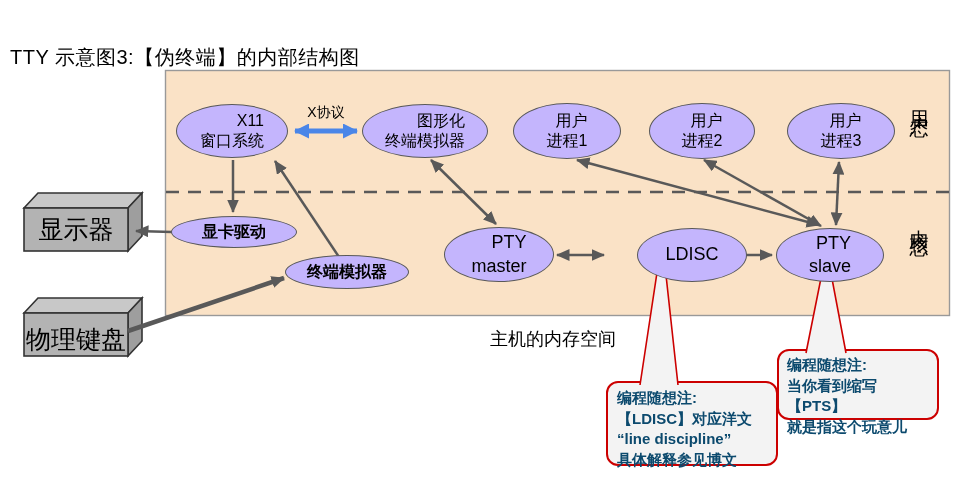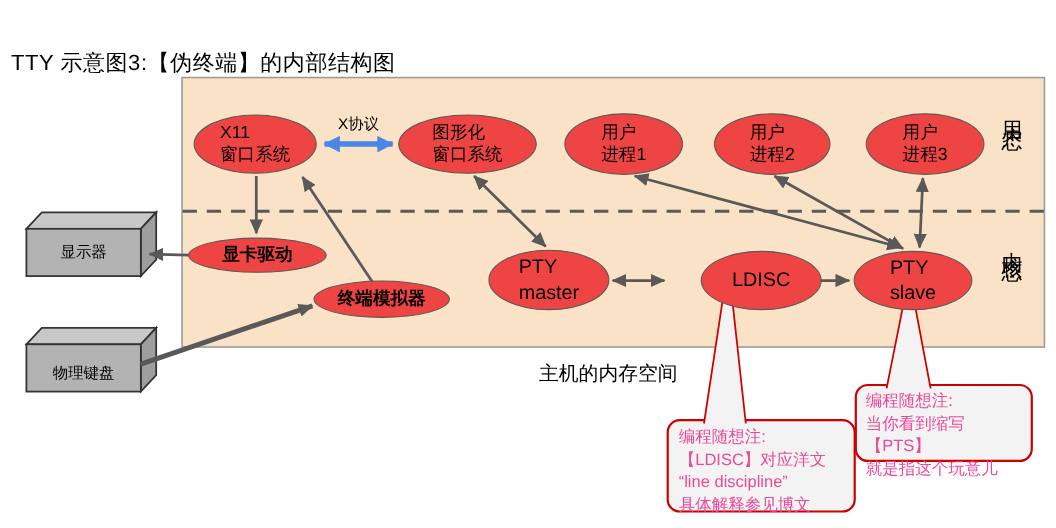--- a/index.html
+++ b/index.html
@@ -1,34 +1,34 @@
 <!DOCTYPE html>
 <html><head>
 <meta charset="utf-8">
 <style>
   html,body{margin:0;padding:0;background:#ffffff;}
   body{width:960px;height:480px;position:relative;overflow:hidden;
        font-family:"Liberation Sans","DejaVu Sans",sans-serif;color:#000;}
   .abs{position:absolute;}
   #title{left:10px;top:11px;font-size:20px;font-weight:400;letter-spacing:0.5px;margin-top:33px;}
   svg.layer{position:absolute;left:0;top:0;width:960px;height:480px;}
-  .node{position:absolute;border-radius:50%;background:#ef4444;border:1.4px solid #595959;
-        display:flex;align-items:center;justify-content:center;text-align:left;
+  .node{position:absolute;border-radius:50%;background:#c4b5fd;border:1.4px solid #595959;
+        display:flex;align-items:center;justify-content:center;text-align:right;
         white-space:pre-line;line-height:1.22;box-sizing:border-box;}
   .node.cjk{font-size:16px;}
   .node.lat{font-size:18px;line-height:1.3;}
   .node.flat{font-size:16px;font-weight:bold;}
   .devlabel{position:absolute;display:flex;align-items:center;justify-content:center;
-            font-size:14px;}
+            font-size:25px;}
   .vlabel{position:absolute;writing-mode:vertical-rl;text-orientation:upright;
           font-size:19px;letter-spacing:4px;line-height:1;}
   #xproto{left:298px;top:104px;width:56px;text-align:center;font-size:14px;}
   #memcap{left:490px;top:327px;width:150px;text-align:left;font-size:18px;}
-  .callout-text{position:absolute;color:#ec4899;font-size:15px;line-height:20.5px;
-                white-space:pre-line;}
+  .callout-text{position:absolute;color:#0c4a6e;font-size:15px;line-height:20.5px;
+                white-space:pre-line;font-weight:bold;}
 </style>
 </head>
 <body>
 
 <div id="title" class="abs">TTY 示意图3:【伪终端】的内部结构图</div>
 
 <svg class="layer" viewBox="0 0 960 480">
   <defs>
     <marker id="ah" markerUnits="userSpaceOnUse" markerWidth="14" markerHeight="12" refX="12.5" refY="6" orient="auto-start-reverse">
       <path d="M0,0 L13.5,6 L0,12 Z" fill="#595959"></path>
@@ -71,21 +71,21 @@
 
   <rect x="607" y="382" width="170" height="83" rx="11" fill="#f3f3f3" stroke="#cc0000" stroke-width="2"></rect>
   <path d="M640,385 L658,266 L665,266 L678,385" fill="#f3f3f3" stroke="#cc0000" stroke-width="1.6"></path>
   <rect x="778" y="350" width="160" height="69" rx="11" fill="#f3f3f3" stroke="#cc0000" stroke-width="2"></rect>
   <path d="M806,353 L823,268 L830,268 L846,353" fill="#f3f3f3" stroke="#cc0000" stroke-width="1.6"></path>
 </svg>
 
 <div class="node cjk abs" style="left:176px;top:104px;width:112px;height:54px;">X11
 窗口系统</div>
 <div class="node cjk abs" style="left:362px;top:104px;width:126px;height:54px;">图形化
-窗口系统</div>
+终端模拟器</div>
 <div class="node cjk abs" style="left:513px;top:103px;width:108px;height:56px;">用户
 进程1</div>
 <div class="node cjk abs" style="left:649px;top:103px;width:106px;height:56px;">用户
 进程2</div>
 <div class="node cjk abs" style="left:787px;top:103px;width:108px;height:56px;">用户
 进程3</div>
 <div class="node flat abs" style="left:171px;top:216px;width:126px;height:32px;">显卡驱动</div>
 <div class="node flat abs" style="left:285px;top:255px;width:124px;height:34px;">终端模拟器</div>
 <div class="node lat abs" style="left:444px;top:227px;width:110px;height:55px;">PTY
 master</div>

